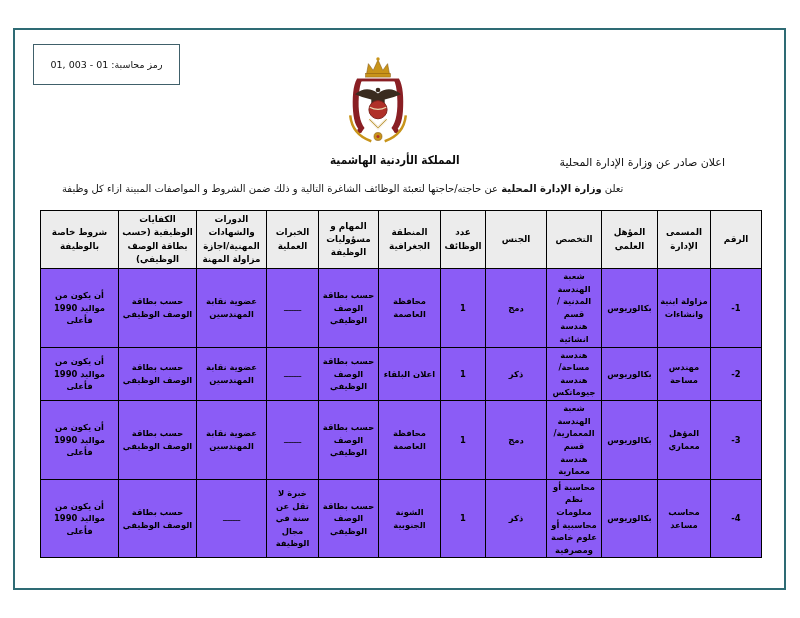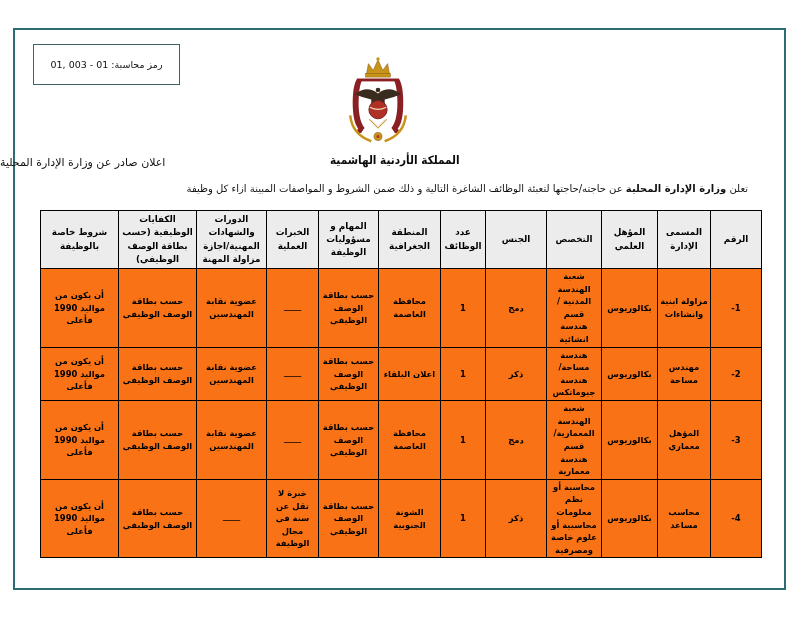--- a/index.html
+++ b/index.html
@@ -17,37 +17,37 @@
     gap: 3px; font-size: 9.5px; color: #111; direction: rtl;
   }
   .emblem-wrap {
     position: absolute; left: 330px; top: 56px; width: 96px; text-align: center;
   }
   .kingdom-name {
     margin-top: 2px; font-size: 10.5px; font-weight: bold; color: #0a0a0a;
     letter-spacing: -0.5px; transform: scaleY(1.1); white-space: nowrap;
   }
   .doc-title {
-    position: absolute; left: 0; top: 156px; width: 725px; text-align: left;
+    position: absolute; left: 0; top: 156px; width: 725px; text-align: right;
     font-size: 11px; color: #111; direction: rtl;
   }
   .doc-subtitle {
-    position: absolute; left: 48px; top: 183px; width: 700px; text-align: right;
+    position: absolute; left: 62px; top: 183px; width: 700px; text-align: left;
     font-size: 10px; color: #111; direction: rtl;
   }
   table.vacancies {
     position: absolute; left: 40px; top: 210px; width: 721px;
     border-collapse: collapse; table-layout: fixed; direction: rtl;
   }
   table.vacancies th, table.vacancies td {
     border: 1px solid #000; text-align: center; vertical-align: middle;
     font-weight: bold; color: #000; padding: 1px 2px; line-height: 1.5;
   }
   table.vacancies th { font-size: 8.8px; background: #ececec; }
-  table.vacancies td { font-size: 8.4px; background: #f97316; }
+  table.vacancies td { font-size: 8.4px; background: #8b5cf6; }
   .blank-line { letter-spacing: 0; font-weight: normal; }
 </style>
 </head>
 <body>
 
 <div class="page">
   <div class="page-frame"></div>
 
   <div class="form-code-box">
     <span>رمز محاسبة:</span>

